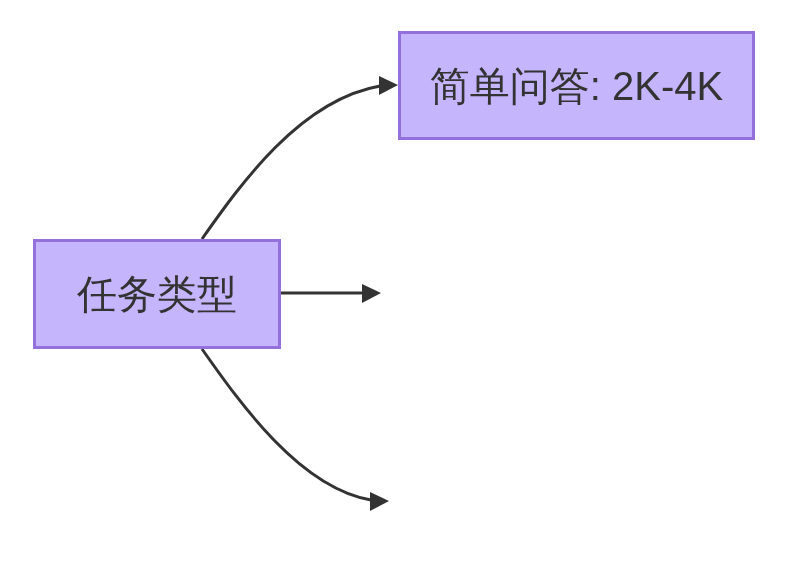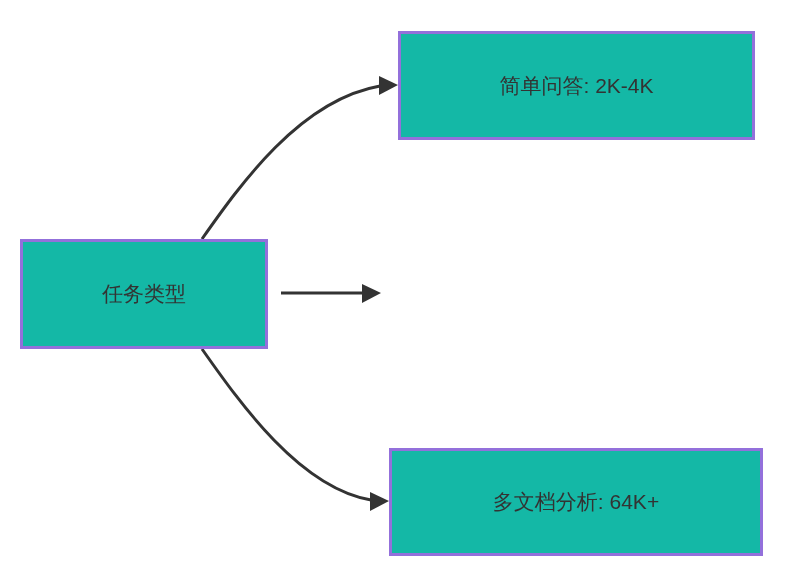--- a/index.html
+++ b/index.html
@@ -27,31 +27,31 @@
     stroke: #333333;
     stroke-width: 3;
   }
   .arrowhead {
     fill: #333333;
     stroke: none;
   }
   .node {
     position: absolute;
     box-sizing: border-box;
-    background: #14b8a6;
+    background: #c4b5fd;
     border: 3px solid #9370DB;
     display: flex;
     align-items: center;
     justify-content: center;
     color: #333333;
-    font-size: 21px;
+    font-size: 40px;
     line-height: 1.2;
     white-space: nowrap;
   }
-  .n-root   { left: 20px;  top: 239px; width: 248px; height: 110px; }
+  .n-root   { left: 33px;  top: 239px; width: 248px; height: 110px; }
   .n-simple { left: 398px; top: 31px;  width: 357px; height: 109px; }
   .n-doc    { left: 381px; top: 239px; width: 391px; height: 108px; }
   .n-multi  { left: 389px; top: 448px; width: 374px; height: 108px; }
 </style>
 </head>
 <body>
 
 <div class="canvas">
 
   <svg class="edges" viewBox="0 0 787 572" aria-hidden="true">
@@ -71,17 +71,14 @@
 
   <div class="node n-root">
     <span>任务类型</span>
   </div>
 
   <div class="node n-simple">
     <span>简单问答: 2K-4K</span>
   </div>
 
 
-  <div class="node n-multi">
-    <span>多文档分析: 64K+</span>
-  </div>
 
 </div>
 
 </body></html>

